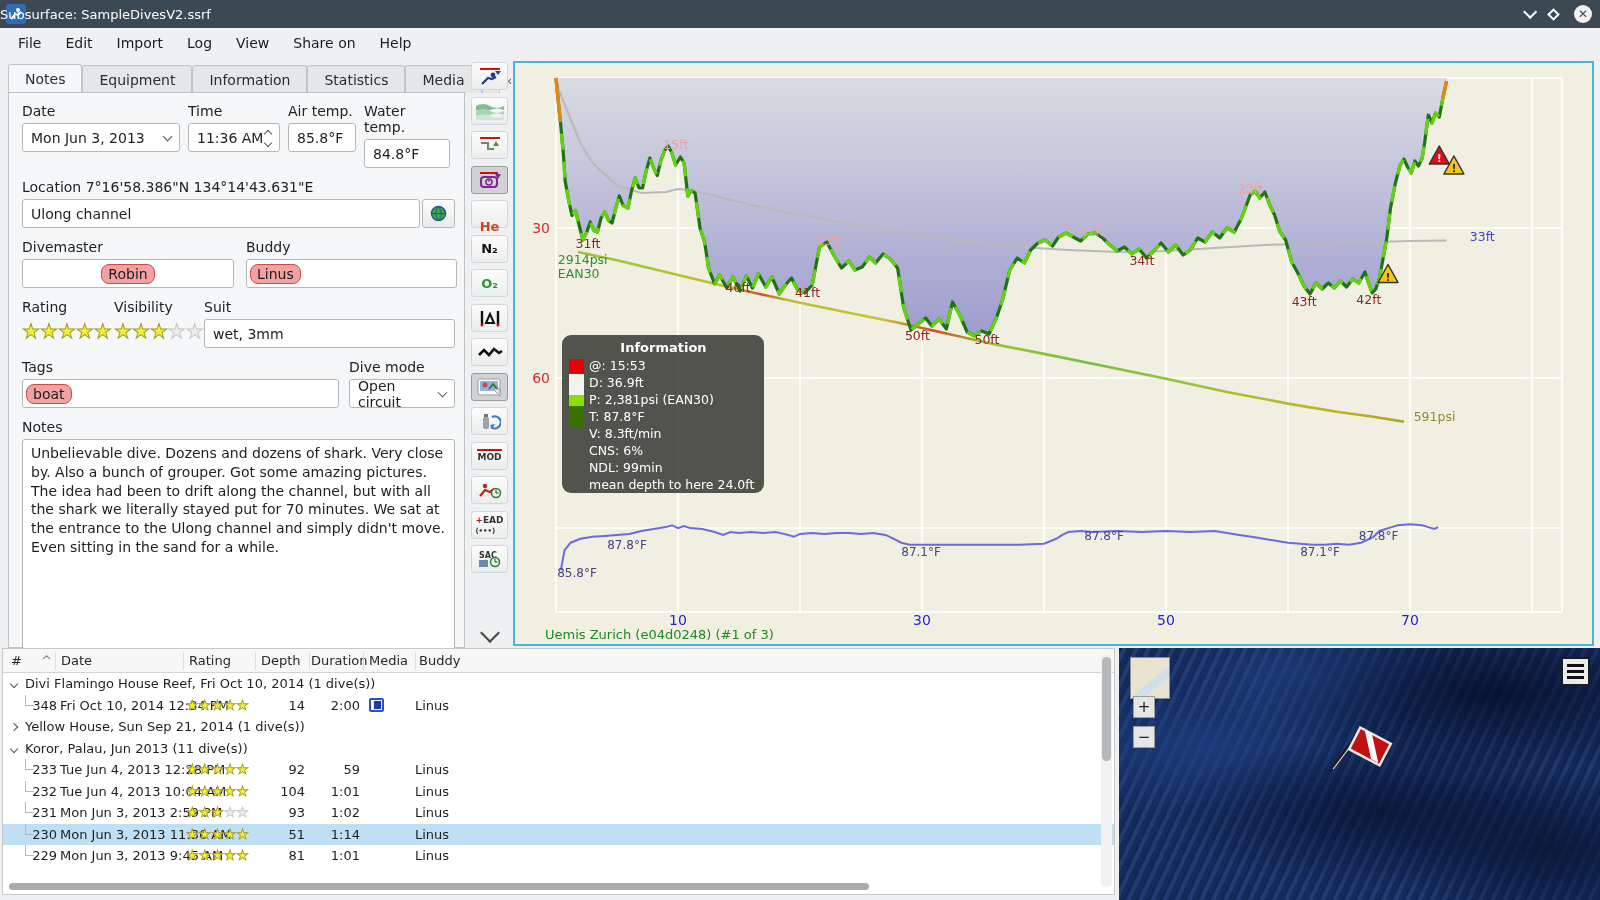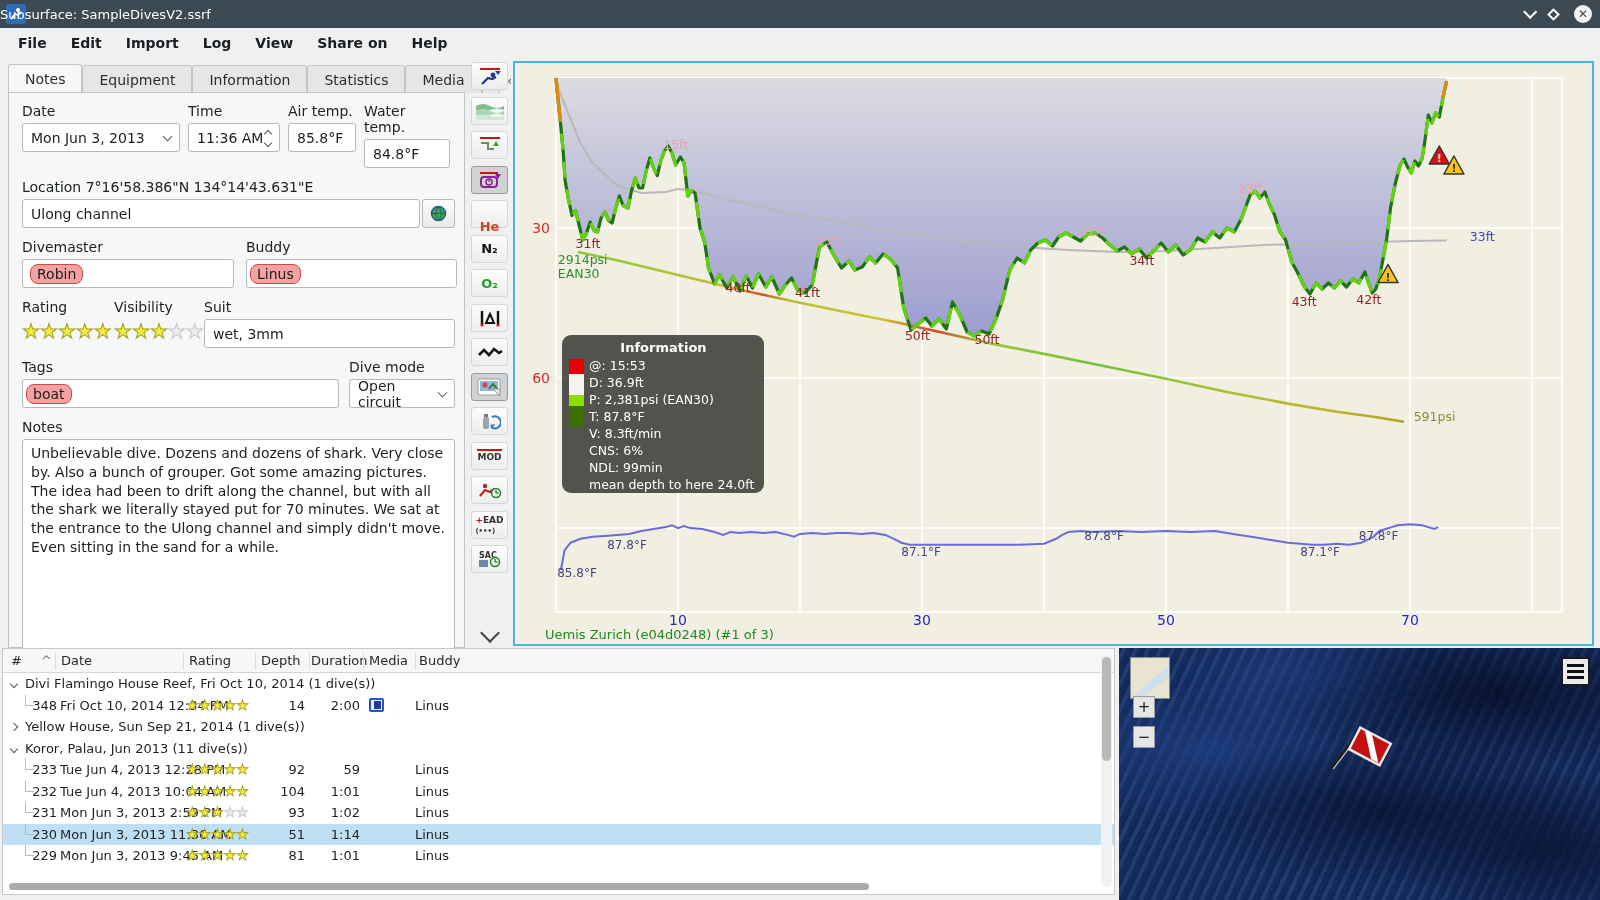--- a/index.html
+++ b/index.html
@@ -16,21 +16,21 @@
   .winbtns { position:absolute; right:8px; top:0; height:28px; display:flex; align-items:center; gap:16px; }
   .wb-min { width:10px; height:10px; border-right:2px solid #fff; border-bottom:2px solid #fff;
             transform:rotate(45deg) translateY(-3px); }
   .wb-max { width:9px; height:9px; border:2px solid #fff; transform:rotate(45deg); }
   .wb-close { width:18px; height:18px; border-radius:50%; background:#f2f2f2; color:#3d4952;
               font-size:12px; line-height:18px; text-align:center; font-weight:bold; }
 
   
   .menubar { position:absolute; left:0; top:28px; width:1600px; height:30px;
              display:flex; align-items:center; gap:0; padding-left:6px; }
-  .menu-item { font-size:14px; color:#1b1e20; padding:4px 12px;font-weight:bold; }
+  .menu-item { font-size:14px; color:#1b1e20; padding:4px 12px; }
 
   
   .notes-panel { position:absolute; left:8px; top:64px; width:457px; height:584px; }
   .tabbar { position:absolute; left:0; top:0; height:29px; width:457px; display:flex; align-items:flex-end; }
   .tab { height:28px; padding:0 16px; font-size:14px; color:#2a2d2f; background:#e5e6e7;
          border:1px solid #c2c5c7; border-bottom:none; display:flex; align-items:center; border-radius:3px 3px 0 0; }
   .tab.active { background:#f6f7f8; height:29px; font-weight:normal; }
   .tab-arrows { display:flex; margin-left:2px; }
   .tab-arrow { width:16px; height:26px; font-size:13px; color:#555; display:flex; align-items:center; justify-content:center; }
   .panel-body { position:absolute; left:0; top:28px; width:457px; height:556px;
@@ -221,21 +221,21 @@
               <circle cx="8.5" cy="8.5" r="7" fill="#3fa43f" stroke="#1d5f8a" stroke-width="1.5"></circle>
               <path d="M2 8.5 H15 M8.5 1.5 C5 5, 5 12, 8.5 15.5 M8.5 1.5 C12 5, 12 12, 8.5 15.5" stroke="#1d5f8a" stroke-width="1" fill="none"></path>
             </svg>
           </div>
         </div>
       </div>
 
       <div class="sect two-col">
         <div>
           <div class="fld-label">Divemaster</div>
-          <div class="input" style="padding:0 7px;">
+          <div class="input" style="padding:0 18px;justify-content:center;">
             <span class="pill">Robin</span>
           </div>
         </div>
         <div>
           <div class="fld-label">Buddy</div>
           <div class="input" style="padding:0 3px;">
             <span class="pill">Linus</span>
           </div>
         </div>
       </div>

